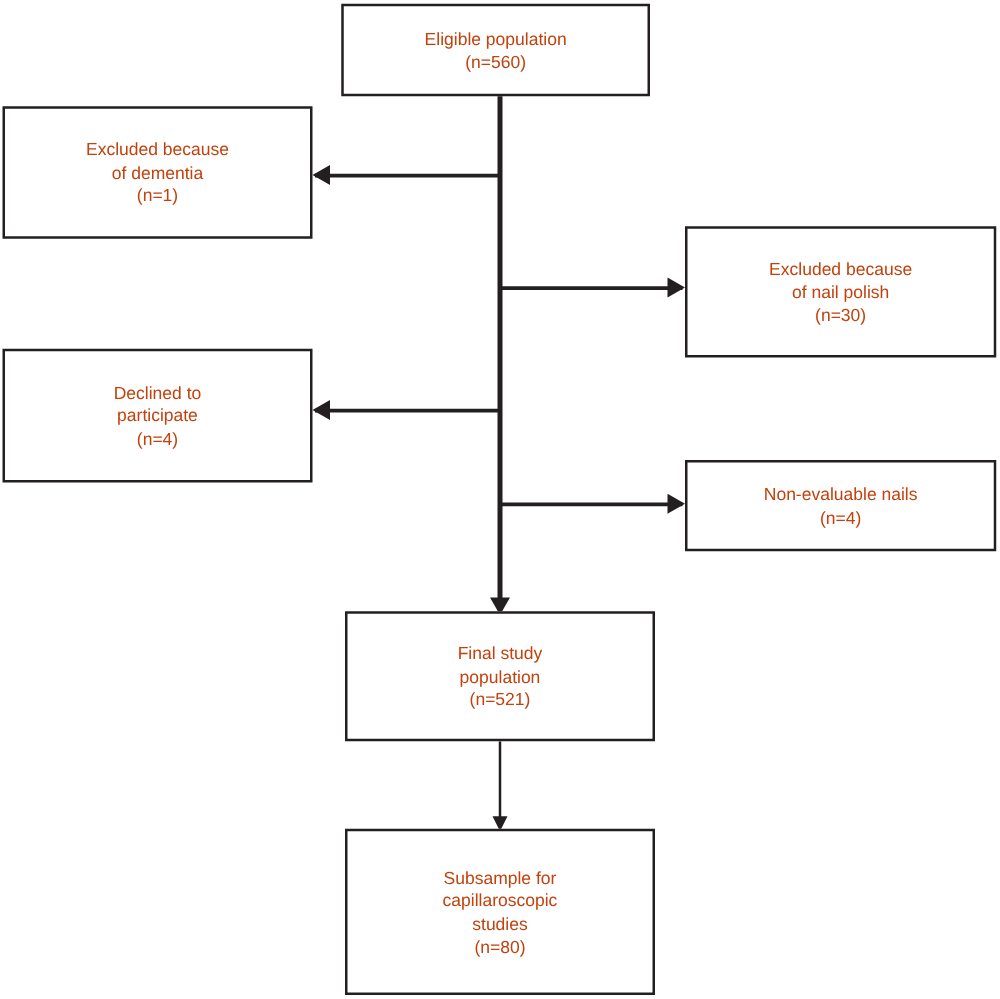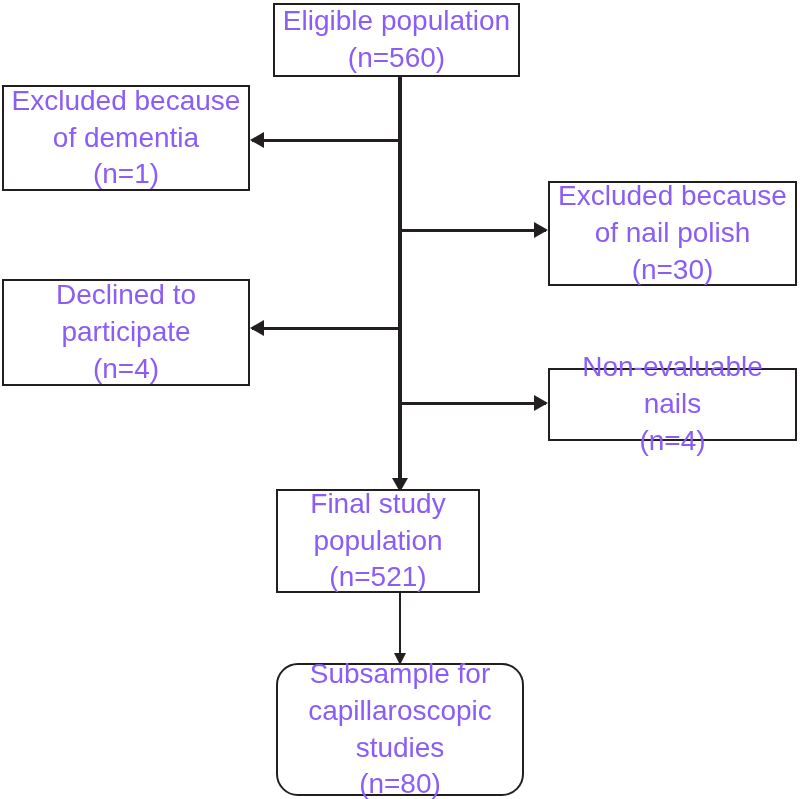--- a/index.html
+++ b/index.html
@@ -19,34 +19,34 @@
     position: absolute;
     box-sizing: border-box;
     background: #ffffff;
     border: 2px solid #231f20;
     display: flex;
     align-items: center;
     justify-content: center;
     text-align: center;
   }
   .node .label {
-    font-size: 28px;
+    font-size: 14px;
     line-height: 1.32;
-    color: #8b5cf6;
+    color: #c2410c;
     white-space: pre-line;
     padding: 0 6px;
   }
   
   #node-eligible      { left: 273px; top: 3px;   width: 247px; height: 74px; }
   #node-dementia      { left: 2px;   top: 85px;  width: 248px; height: 106px; }
   #node-nailpolish    { left: 548px; top: 181px; width: 249px; height: 105px; }
   #node-declined      { left: 2px;   top: 279px; width: 248px; height: 107px; }
   #node-nonevaluable  { left: 548px; top: 368px; width: 249px; height: 73px; }
-  #node-final         { left: 276px; top: 489px; width: 204px; height: 104px; }
-  #node-subsample     { left: 276px; top: 663px; width: 248px; height: 133px; border-radius: 22px; }
+  #node-final         { left: 276px; top: 489px; width: 248px; height: 104px; }
+  #node-subsample     { left: 276px; top: 663px; width: 248px; height: 133px; }
 
   
   .conn {
     position: absolute;
     background: #231f20;
   }
   .trunk {
     left: 398px;
     top: 76px;
     width: 4px;

